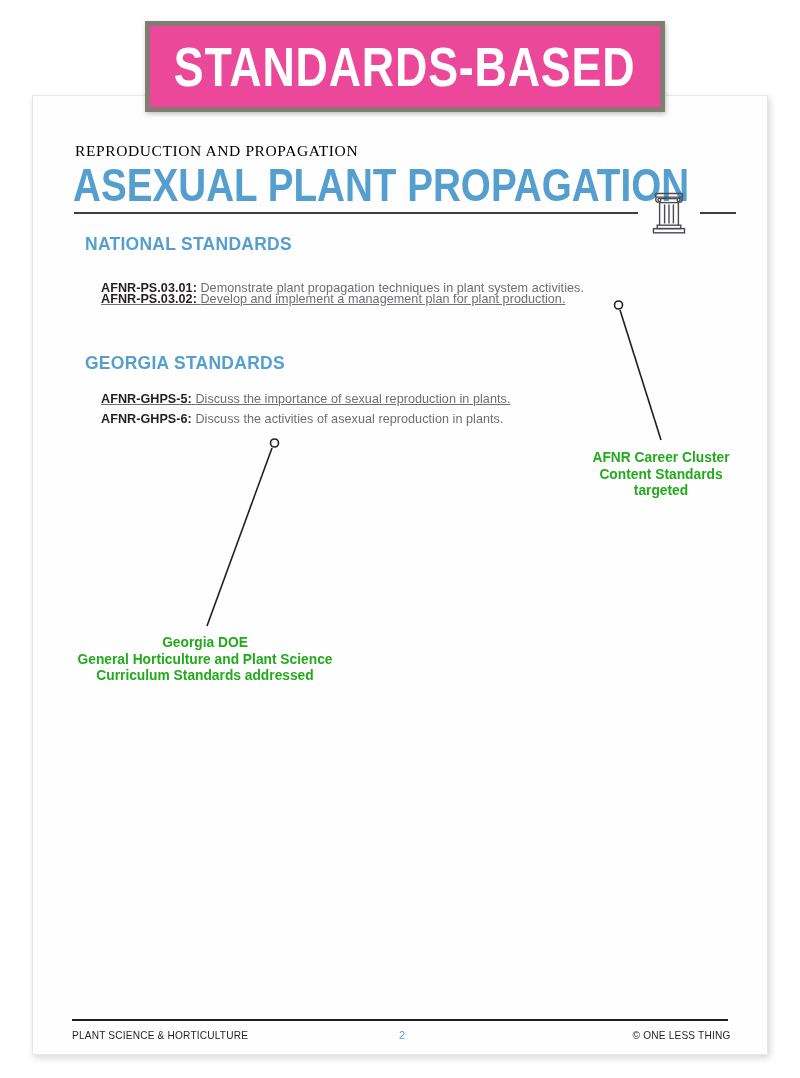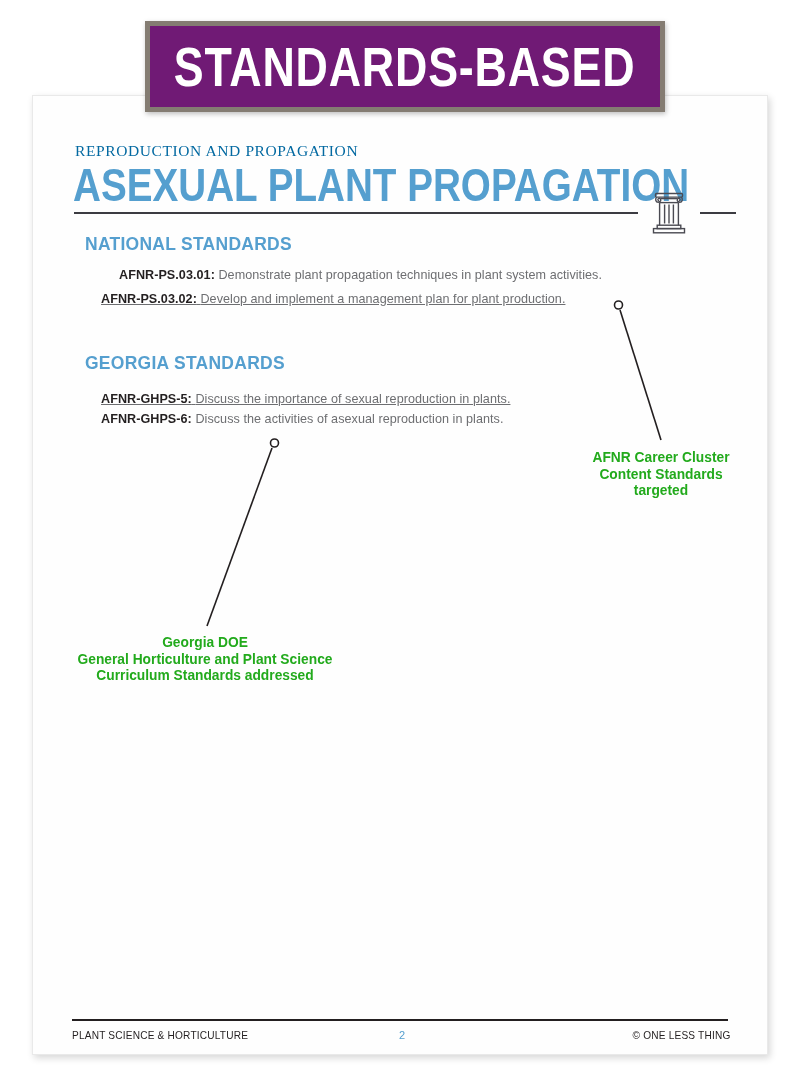--- a/index.html
+++ b/index.html
@@ -29,21 +29,21 @@
     box-sizing: border-box;
   }
 
   
   #banner {
     position: absolute;
     left: 145px;
     top: 21px;
     width: 520px;
     height: 91px;
-    background: #701a75;
+    background: #ec4899;
     border: 5px solid #847c72;
     box-sizing: border-box;
     display: flex;
     align-items: center;
     justify-content: center;
     box-shadow: 1px 2px 5px rgba(0,0,0,0.25);
     z-index: 5;
   }
   #banner-text {
     color: #ffffff;
@@ -58,21 +58,21 @@
   }
 
   
   #eyebrow {
     position: absolute;
     left: 75px;
     top: 142px;
     font-family: "Liberation Serif", serif;
     font-size: 15.5px;
     letter-spacing: 0.6px;
-    color: #0369a1;
+    color: #000000;
     white-space: nowrap;
   }
   #doc-title {
     position: absolute;
     left: 73px;
     top: 160px;
     font-family: "Liberation Sans Narrow", "Liberation Sans", sans-serif;
     font-weight: bold;
     font-size: 46px;
     line-height: 50px;
@@ -127,21 +127,21 @@
     left: 101px;
     font-size: 12.6px;
     color: #6d6e71;
     white-space: nowrap;
     letter-spacing: 0.05px;
   }
   .std-line .code {
     font-weight: bold;
     color: #231f20;
   }
-  #std-n-0 { top: 268px; margin-left: 18px; }
+  #std-n-0 { top: 281px; }
   #std-n-1 { top: 292px; text-decoration: underline; }
   #std-g-0 { top: 392px; text-decoration: underline; }
   #std-g-1 { top: 412px; }
 
   
   .annotation {
     position: absolute;
     color: #22aa1c;
     font-family: "Liberation Sans Narrow", "Liberation Sans", sans-serif;
     font-weight: bold;

